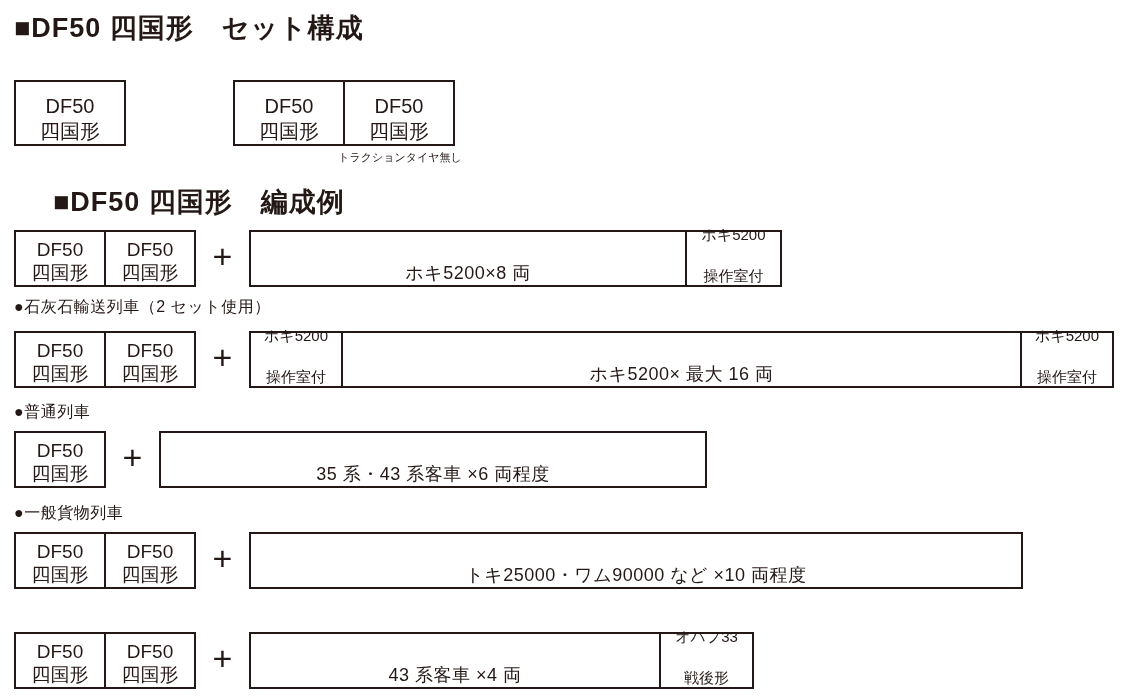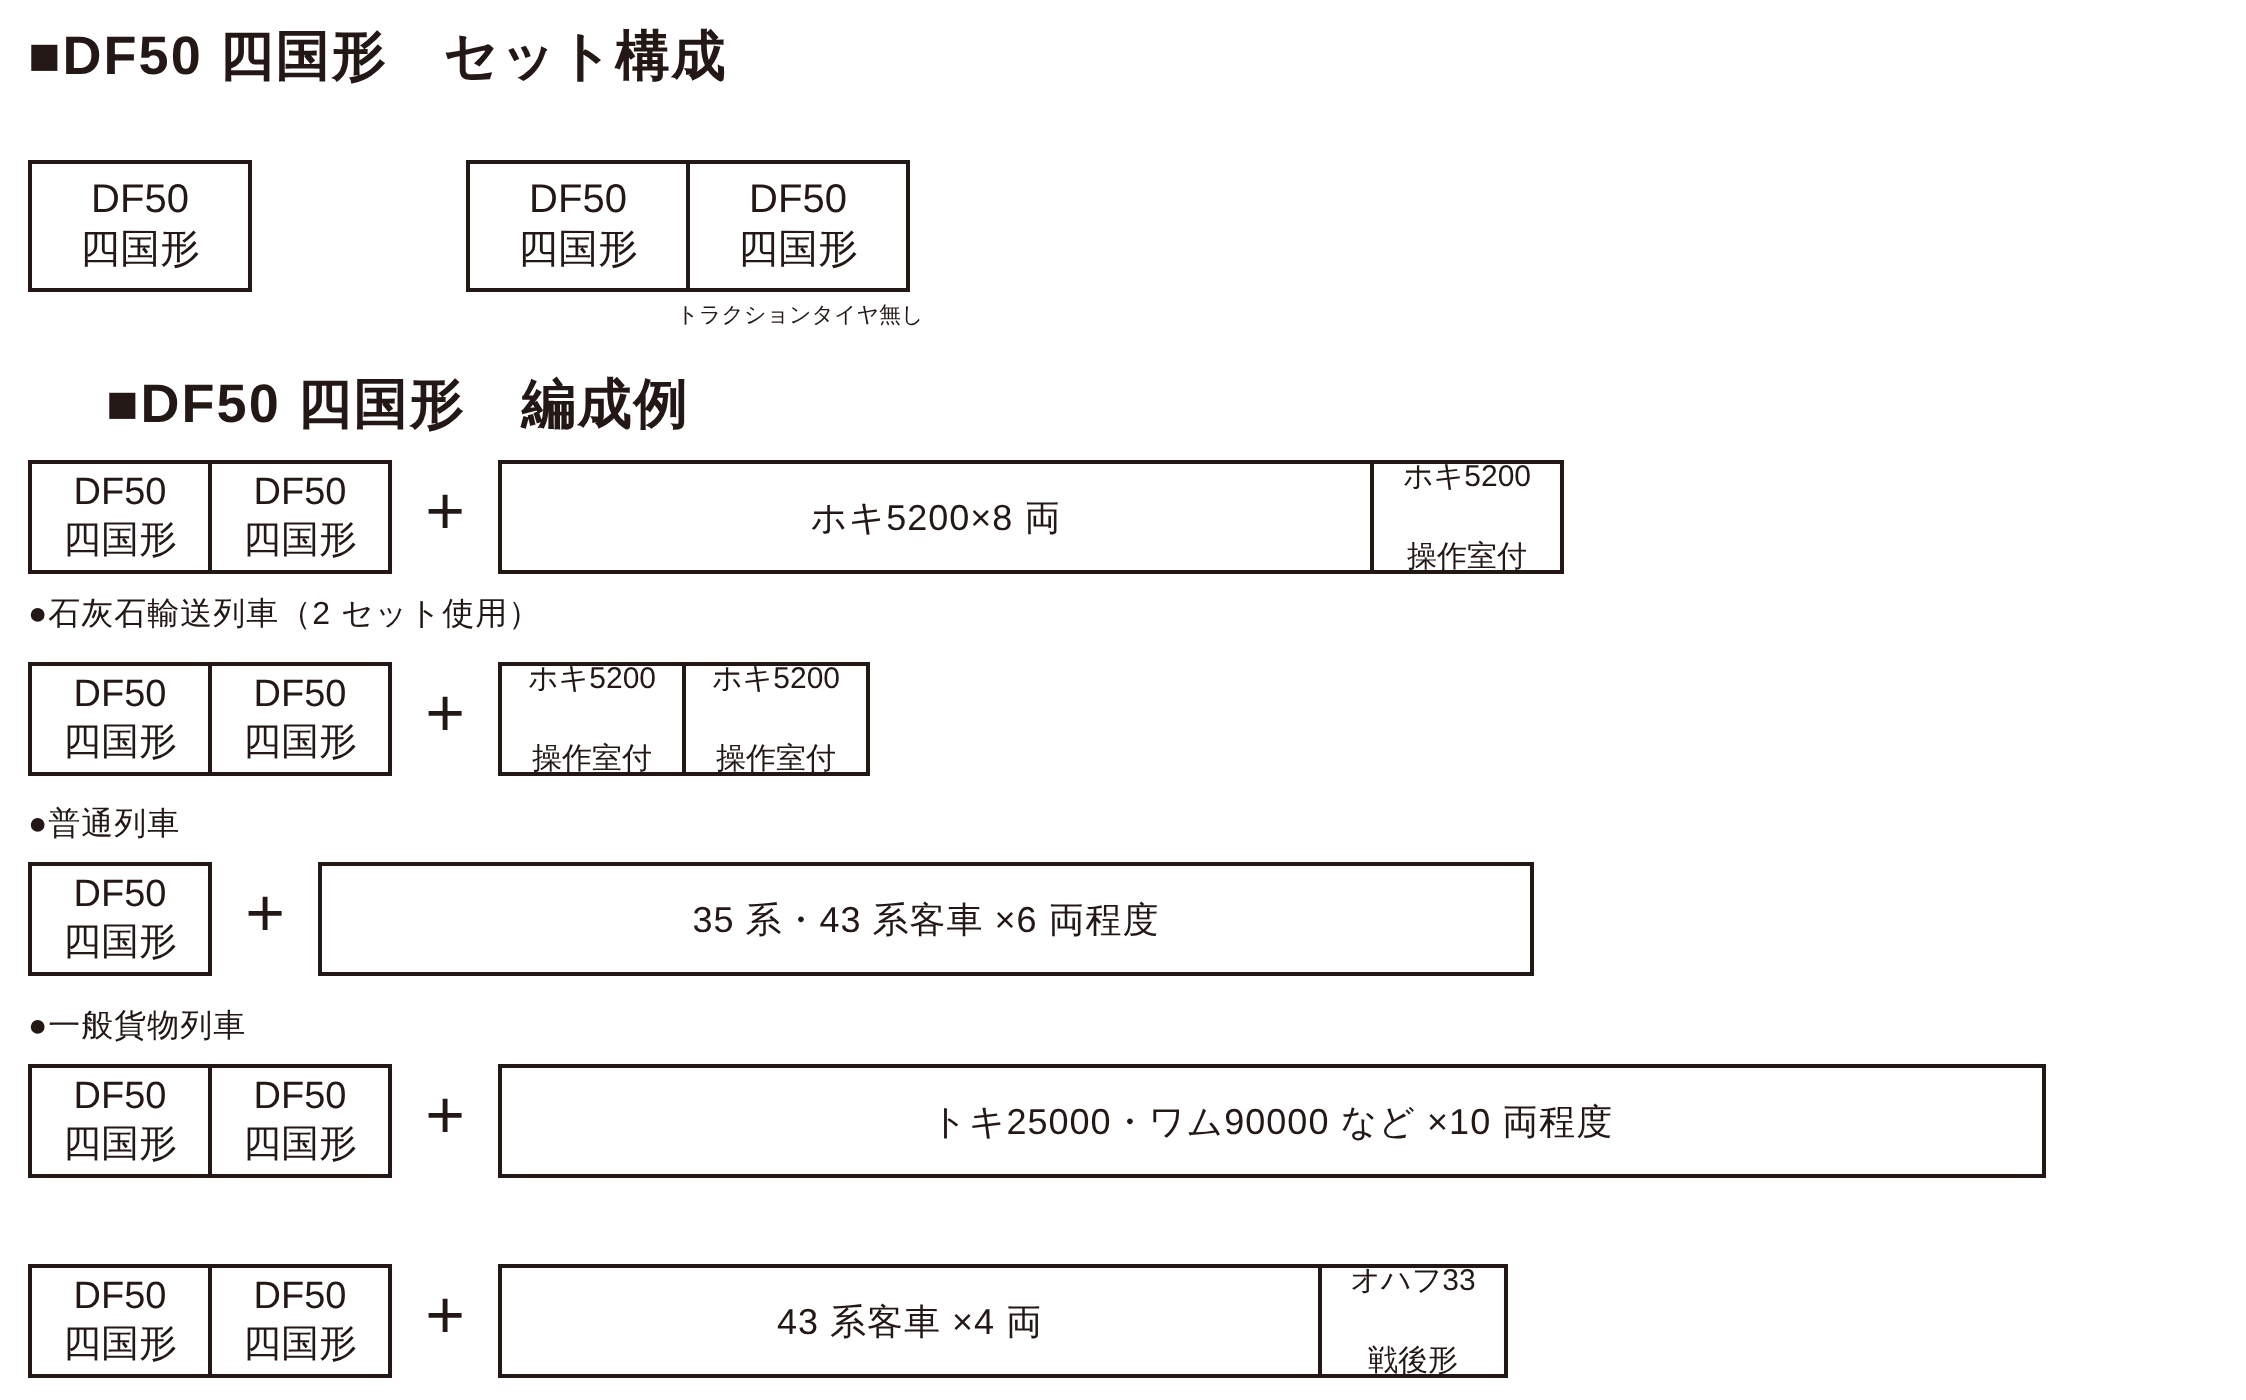--- a/index.html
+++ b/index.html
@@ -12,21 +12,21 @@
   }
   .section-title{
     position:absolute; left:14px;
     font-size:27px; font-weight:700; letter-spacing:1px; white-space:nowrap;
   }
   #title-sets{ top:10px;text-align:center; }
   #title-formations{ top:184px;margin-left:39px; }
 
   .box{
     border:2px solid var(--ink); background:var(--bg);
-    display:flex; flex-direction:column; align-items:center; justify-content:center;
+    display:flex; flex-direction:column; align-items:center; justify-content:flex-end;
     text-align:center;
   }
   .joined{ display:flex; }
   .joined .box + .box{ margin-left:-2px; }
 
   
   .set-box{ width:112px; height:66px; font-size:20px; line-height:1.25; }
   #set-single{ position:absolute; left:14px; top:80px; }
   #set-pair{ position:absolute; left:233px; top:80px; }
   .pair-note{
@@ -119,38 +119,41 @@
         <span>DF50</span>
         <span>四国形</span>
       </div>
     </div>
     <div class="plus">+</div>
     <div class="joined">
       <div class="box car car-small" style="width:94px">
         <span>ホキ5200</span>
         <span>操作室付</span>
       </div>
+      <div class="box car car-wide" style="width:681px">
+        <span>ホキ5200× 最大 16 両</span>
+      </div>
       <div class="box car car-small" style="width:94px">
         <span>ホキ5200</span>
         <span>操作室付</span>
       </div>
     </div>
   </div>
 
   <div class="row-label" id="label-r2">●普通列車</div>
   <div class="row" id="row-2">
     <div class="joined">
       <div class="box loco">
         <span>DF50</span>
         <span>四国形</span>
       </div>
     </div>
     <div class="plus">+</div>
     <div class="joined">
-      <div class="box car car-wide" style="width:608px">
+      <div class="box car car-wide" style="width:548px">
         <span>35 系・43 系客車 ×6 両程度</span>
       </div>
     </div>
   </div>
 
   <div class="row-label" id="label-r3">●一般貨物列車</div>
   <div class="row" id="row-3">
     <div class="joined">
       <div class="box loco">
         <span>DF50</span>

